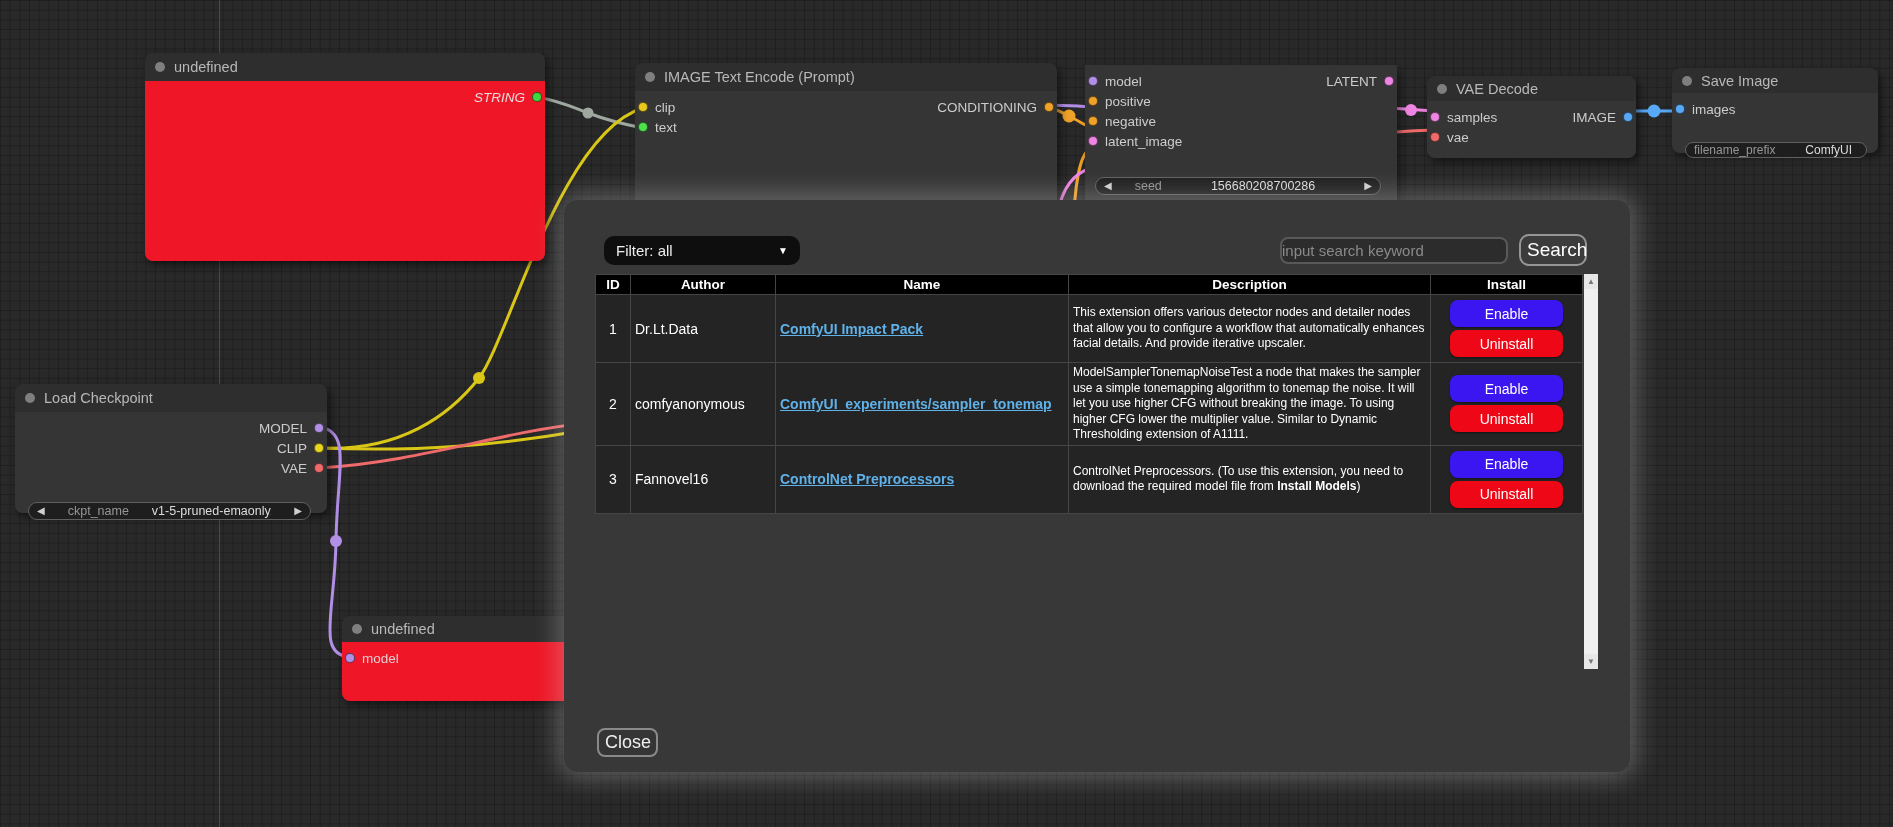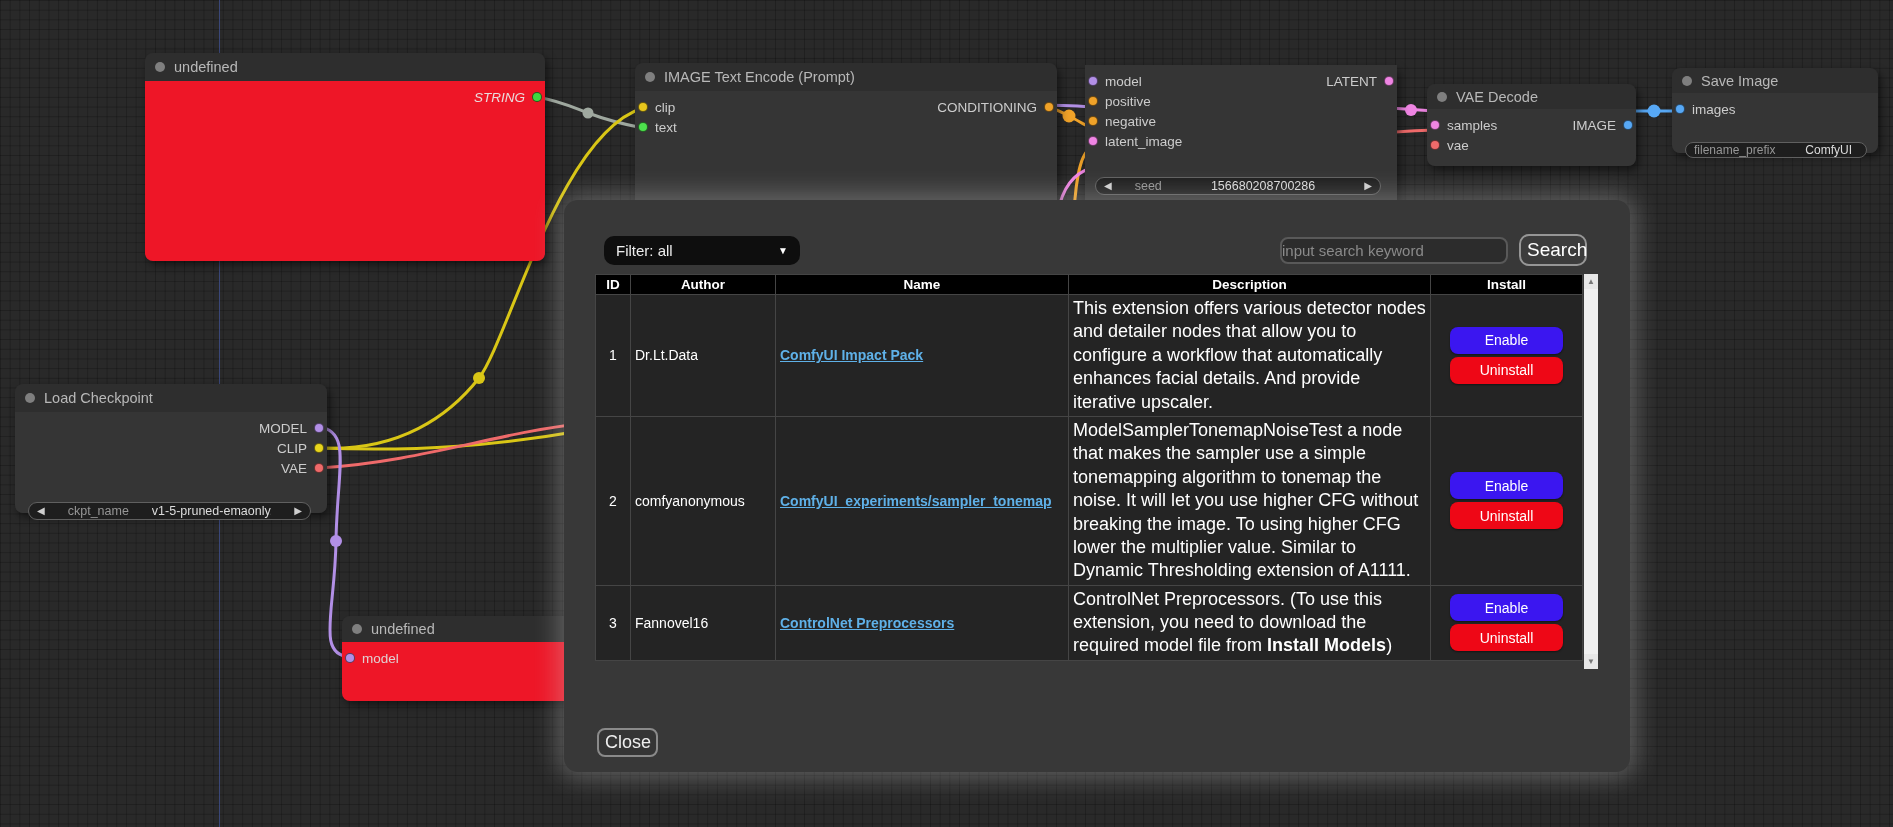--- a/index.html
+++ b/index.html
@@ -63,21 +63,21 @@
     background:#3c3c3c;border:2px solid #969696;border-radius:10px;
     color:#ffffff;font-size:19px;cursor:pointer;font-family:"Liberation Sans",sans-serif;
   }
   .table-wrap{position:absolute;left:31px;top:74px;width:1003px;height:395px;}
   table.ext{border-collapse:collapse;table-layout:fixed;width:987px;font-size:14px;color:#ffffff;}
   table.ext th{background:#000000;border:1px solid #454545;font-weight:bold;
     height:19px;padding:0 2px;text-align:center;font-size:13.5px;}
   table.ext td{background:#242424;border:1px solid #454545;padding:2px 4px;vertical-align:middle;}
   td.c-id{text-align:center;}
   td.c-name a{font-weight:bold;text-decoration:underline;cursor:pointer;}
-  td.c-desc{font-size:18px;line-height:1.3;padding:2px 4px;margin-left:44px;}
+  td.c-desc{font-size:12px;line-height:1.3;padding:2px 4px;margin-left:44px;}
   td.c-install{text-align:center;padding:3px 0;}
   .pill-btn{display:block;margin:3px auto;width:113px;height:27px;border:none;border-radius:8px;
     color:#ffffff;font-size:14px;cursor:pointer;font-family:"Liberation Sans",sans-serif;
     box-shadow:0 1px 2px rgba(0,0,0,.45);}
   .vscroll{position:absolute;left:989px;top:0;width:14px;height:395px;background:#f0f0f0;}
   .vscroll .arrow{position:absolute;left:0;width:14px;height:15px;background:#e7e7e7;
     color:#777;font-size:8px;line-height:15px;text-align:center;cursor:pointer;}
   .vscroll .arrow.up{top:0;} .vscroll .arrow.down{bottom:0;}
   .close-btn{
     position:absolute;left:33px;top:528px;width:61px;height:29px;
@@ -166,21 +166,21 @@
       </div>
       <div class="widget" style="left:10px;top:112px;width:286px;">
         <span class="warrow">◀</span>
         <span class="wlabel">seed</span>
         <span class="wvalue">156680208700286</span>
         <span class="warrow">▶</span>
       </div>
     </div>
   </div>
 
-  <div class="node" style="left:1427px;top:84px;width:209px;">
+  <div class="node" style="left:1427px;top:76px;width:209px;">
     <div class="titlebar" style="height:25px;">
       <span class="title-dot"></span>
       <span>VAE Decode</span>
     </div>
     <div class="node-body" style="height:57px;">
       <div class="slot-row">
         <span class="port in" style="background: rgb(239, 133, 227);"></span>
         <span class="in-label">samples</span>
         <span class="out-label">IMAGE</span>
         <span class="port out" style="background: rgb(87, 168, 245);"></span>

